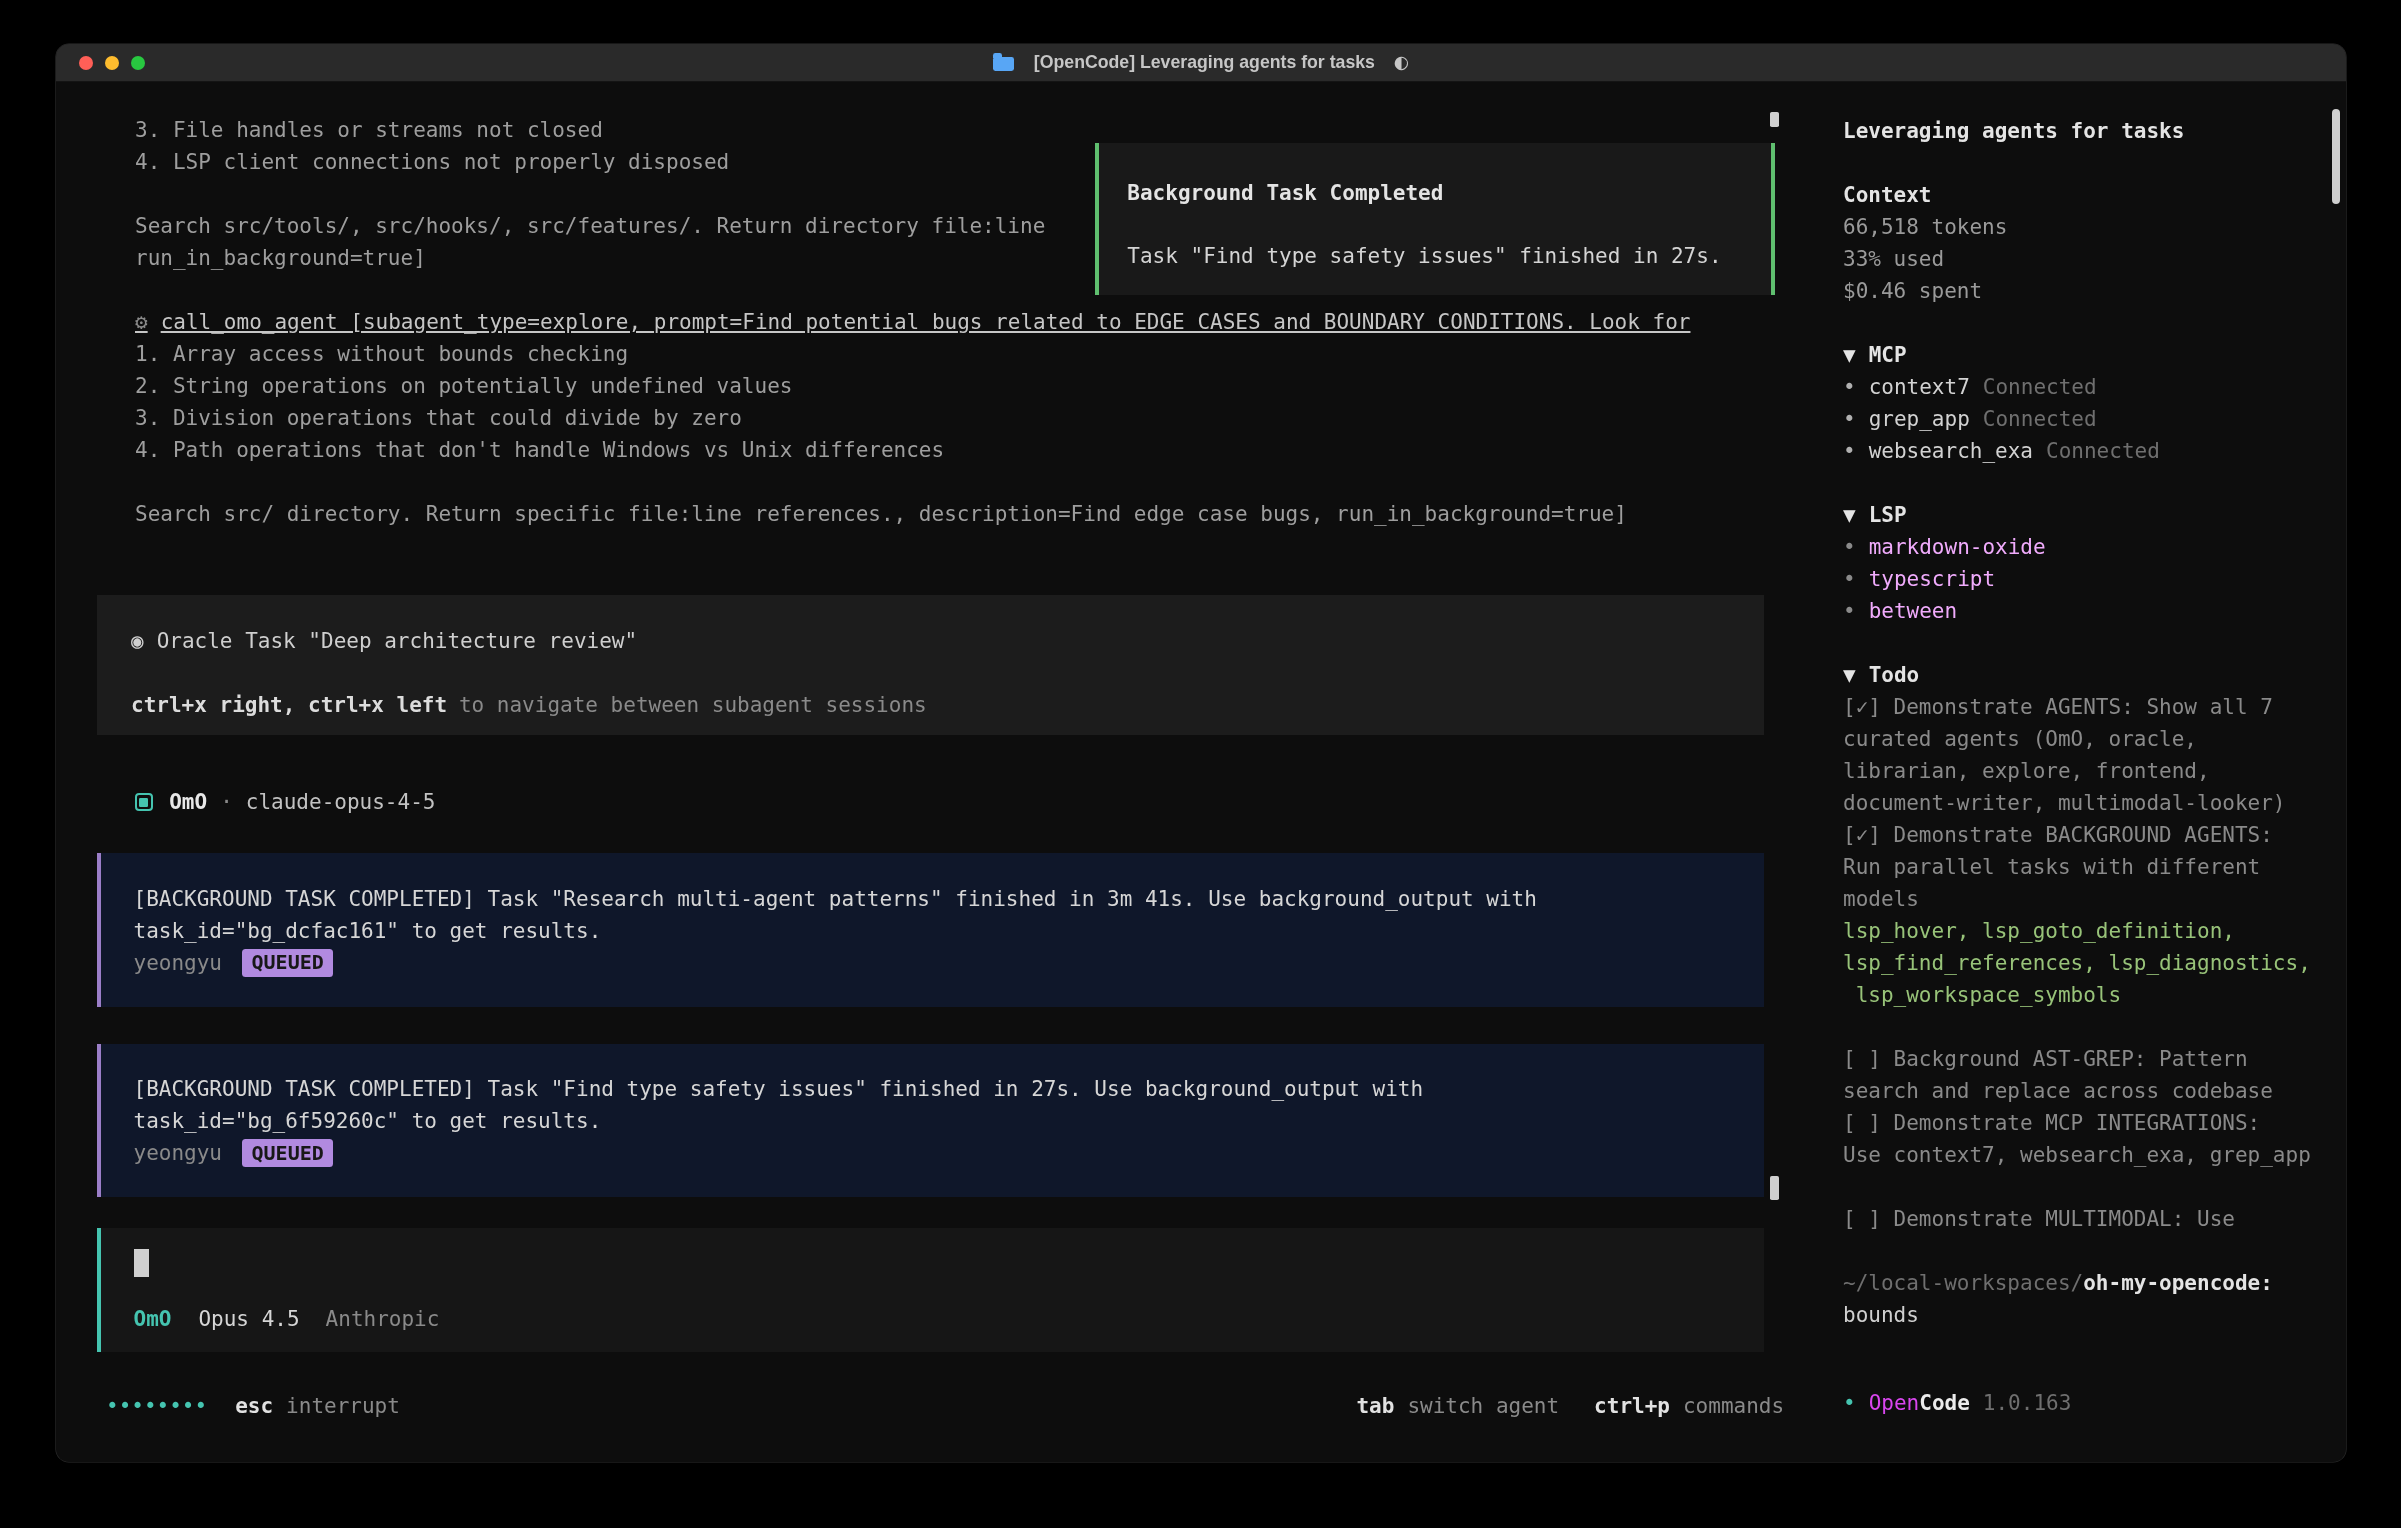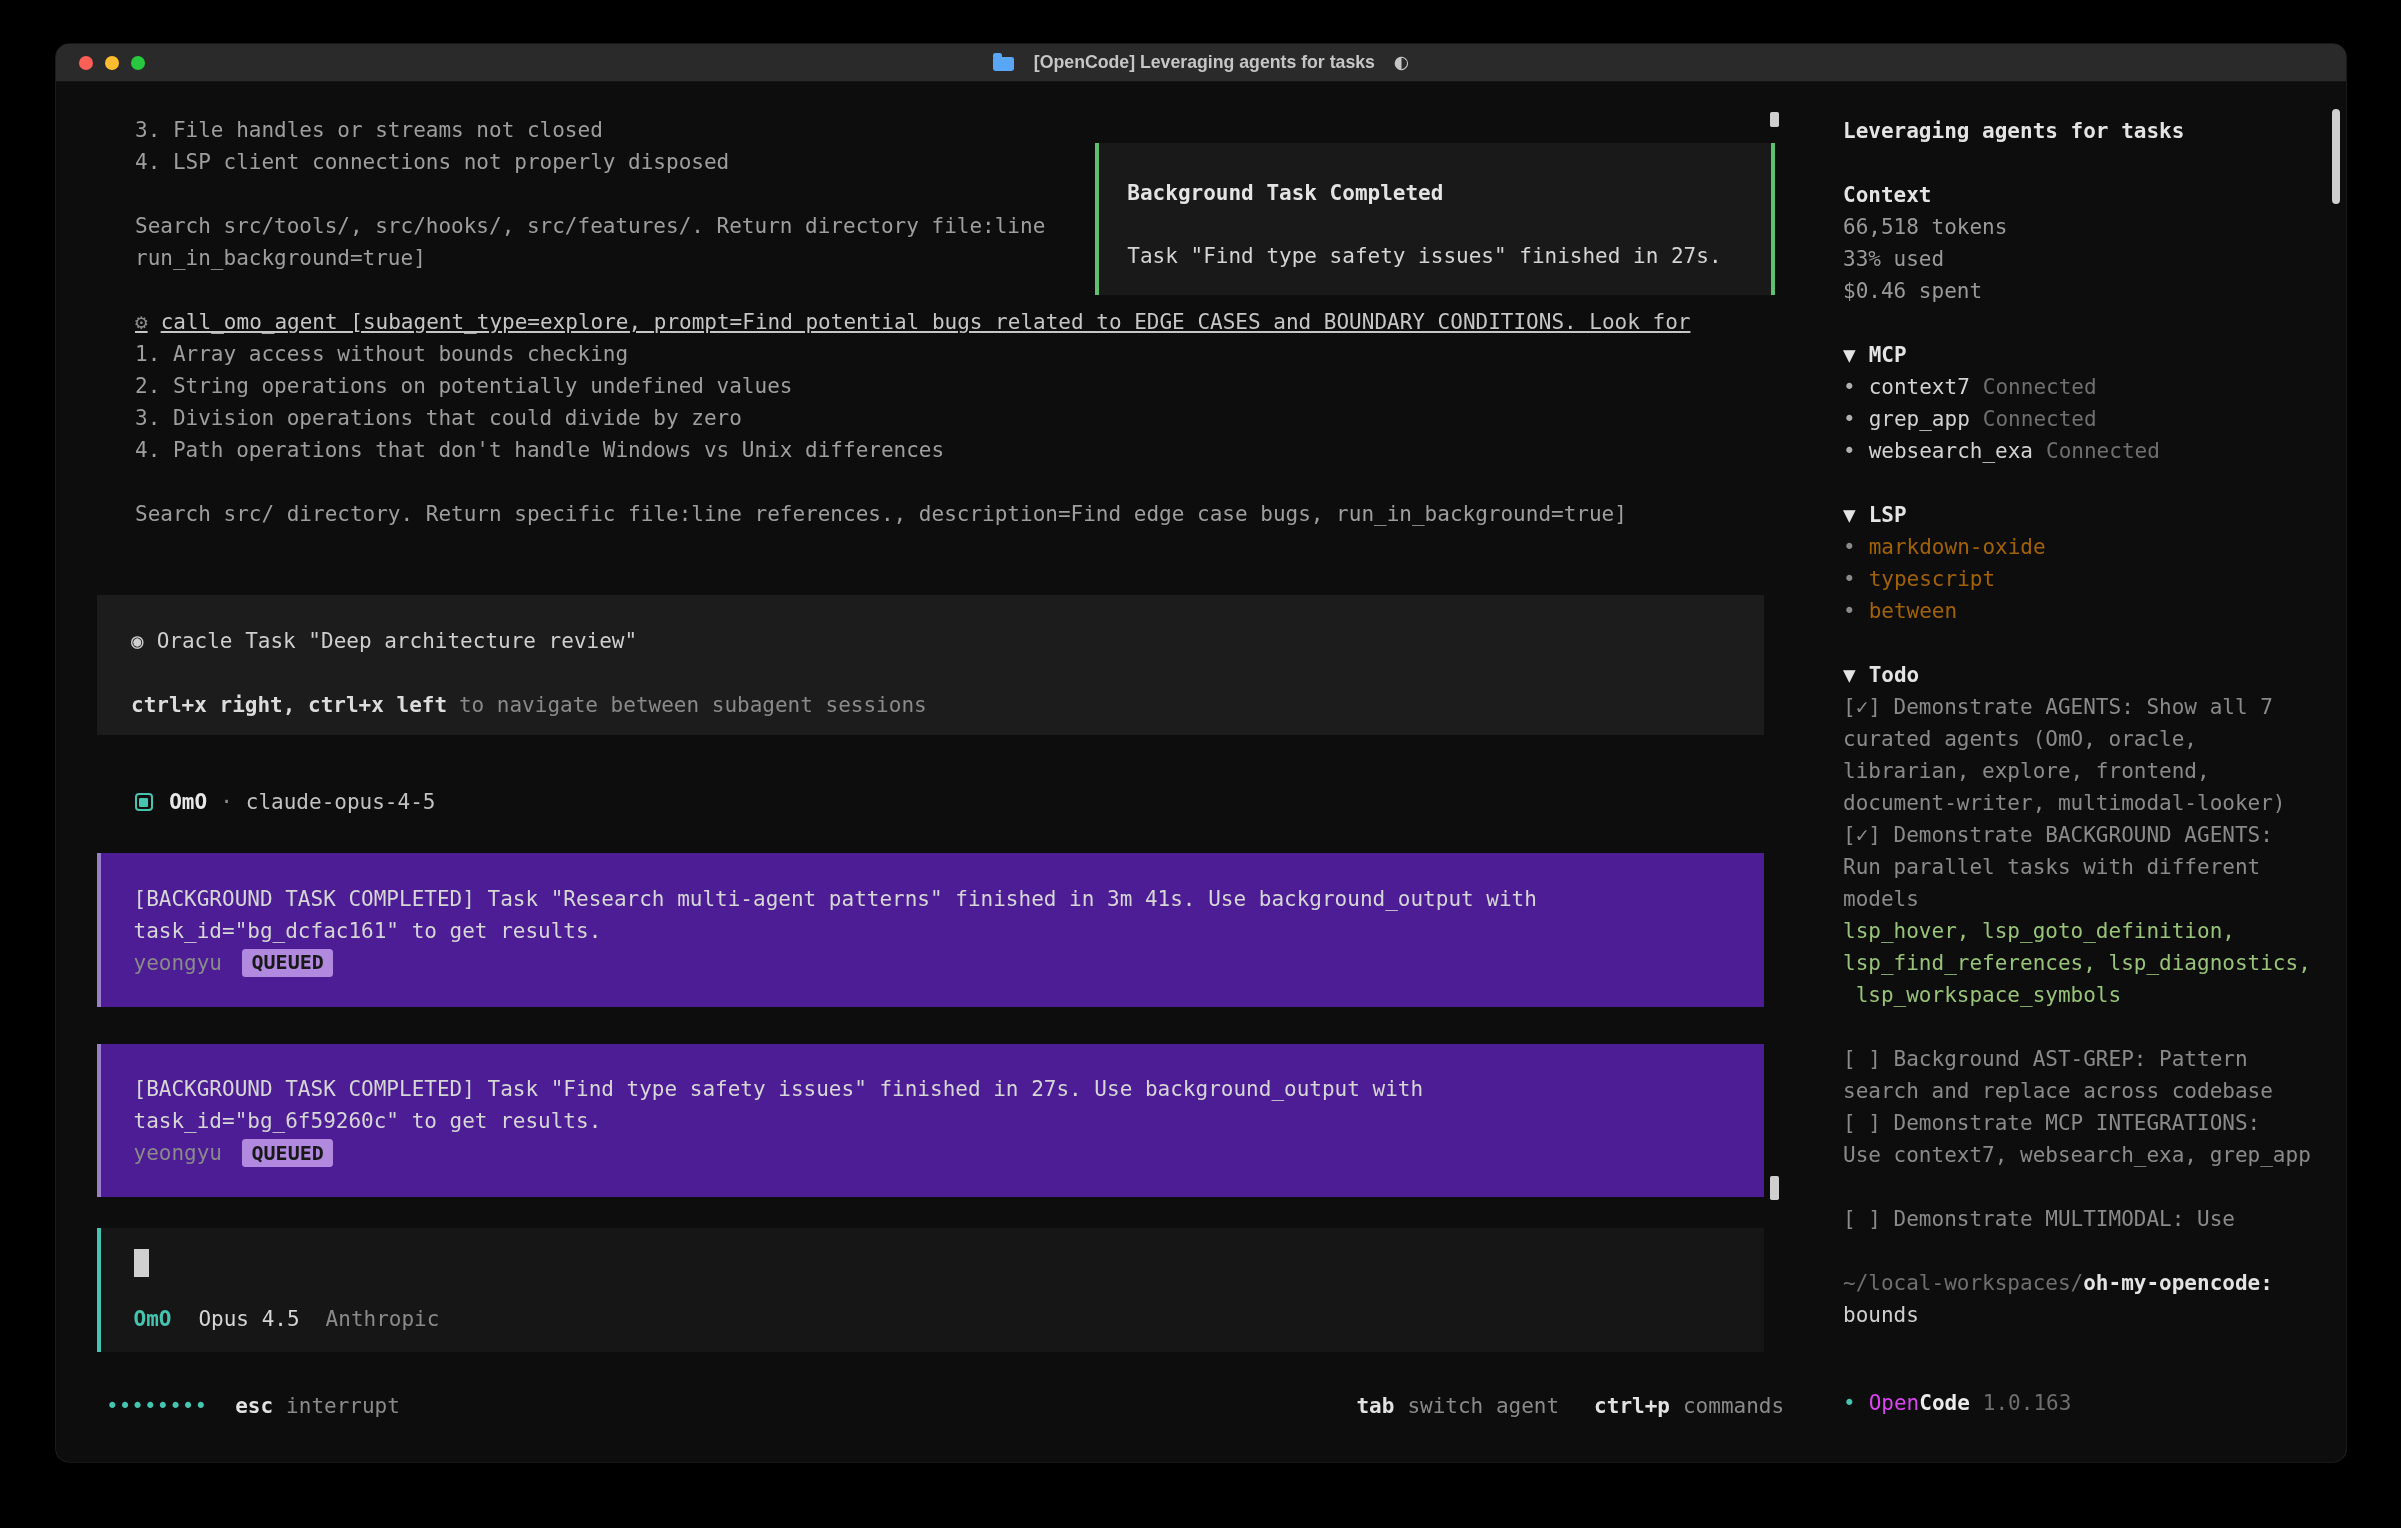--- a/index.html
+++ b/index.html
@@ -51,21 +51,21 @@
 
   
   .agent-header { margin:51px 0 0 79px; display:flex; align-items:center; height:32px; }
   .omo-icon { width:17.7px; height:17.7px; border:2.4px solid #45c4b0; border-radius:4.1px; position:relative; }
   .omo-icon::after { content:""; position:absolute; inset:2.4px; background:#45c4b0; border-radius:1.2px; }
   .agent-name { color:#e8e8e8; font-weight:bold; margin-left:16.5px; }
   .agent-sep { color:#8a8a8a; margin-left:13px; }
   .agent-model { color:#c2c2c2; margin-left:13px; }
 
   
-  .message { margin:35px 29.5px 0 41px; background:#4c1d95; border-left:4.7px solid #9b7ec8; padding:29.5px 0 28px 32.5px; }
+  .message { margin:35px 29.5px 0 41px; background:#0f172a; border-left:4.7px solid #9b7ec8; padding:29.5px 0 28px 32.5px; }
   .message + .message { margin-top:37px; }
   .msg-line { color:#d6d6d6; min-height:32px; white-space:nowrap; }
   .msg-meta { display:flex; align-items:center; height:32px; }
   .msg-author { color:#8a8a8a; }
   .badge { margin-left:20px; background:#b18ae0; color:#181818; font-weight:bold; font-size:20px;
            line-height:27px; padding:0.6px 9.5px; border-radius:3.5px; }
 
   
   .input-box { margin:31px 29.5px 0 41px; background:#161616; border-left:4.7px solid #45c4b0; padding:21px 0 16.5px 32.5px; }
   .cursor { width:15.4px; height:28px; background:#d0d0d0; }
@@ -90,21 +90,21 @@
   
   .side-row { min-height:32px; white-space:nowrap; }
   .side-title { font-weight:bold; color:#e4e4e4; }
   .section-header { font-weight:bold; color:#e4e4e4; }
   .section-arrow { margin-right:13px; }
   .ctx-line { color:#9a9a9a; }
   .mcp-bullet { color:#b0b0b0; margin-right:13px; }
   .mcp-name { color:#d2d2d2; }
   .mcp-status { color:#6f6f6f; margin-left:13px; }
   .lsp-bullet { color:#8a8a8a; margin-right:13px; }
-  .lsp-name { color:#a16207; }
+  .lsp-name { color:#f0abfc; }
   .todo-line { white-space:pre; }
   .todo-line.done, .todo-line.pending { color:#8a8a8a; }
   .todo-line.active { color:#98c379; }
   .ws-prefix { color:#6f6f6f; }
   .ws-repo { color:#e4e4e4; font-weight:bold; }
   .ws-branch { color:#d0d0d0; }
   .sidebar-footer { position:absolute; left:50px; bottom:43px; height:32px; white-space:nowrap; }
   .foot-bullet { color:#45c4b0; margin-right:13px; }
   .foot-name-a { color:#d946ef; }
   .foot-name-b { color:#ececec; font-weight:bold; }

